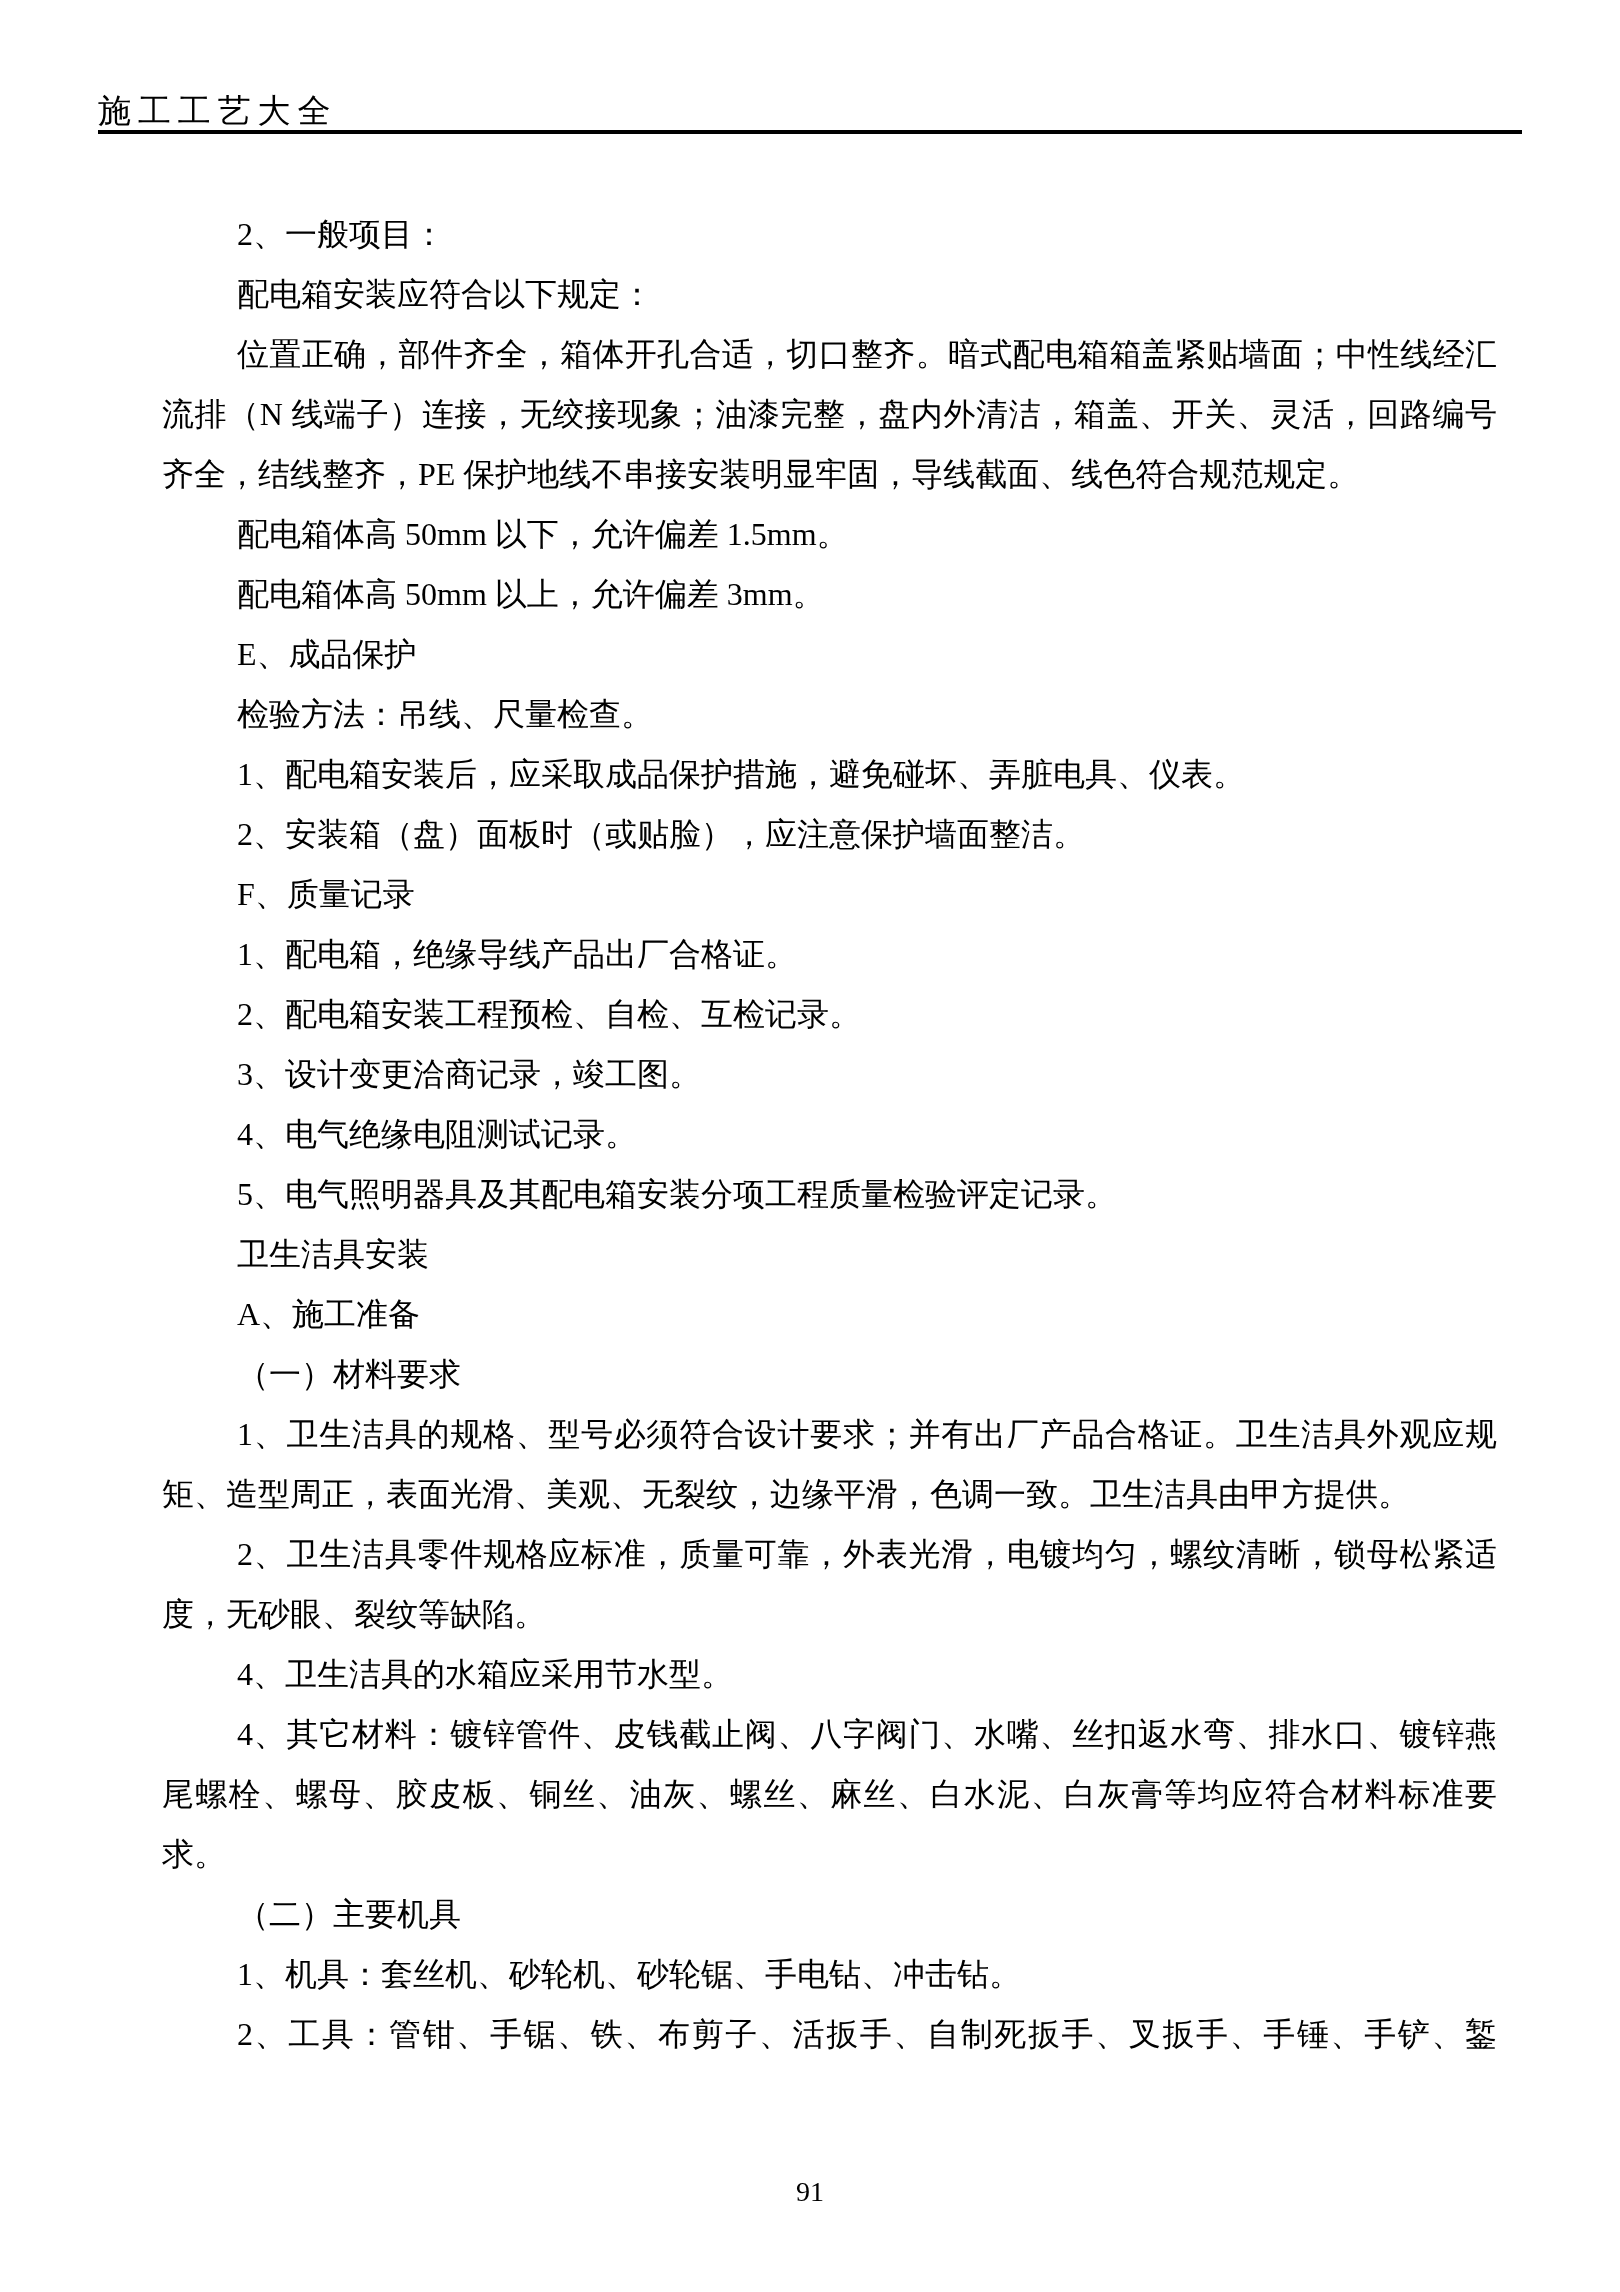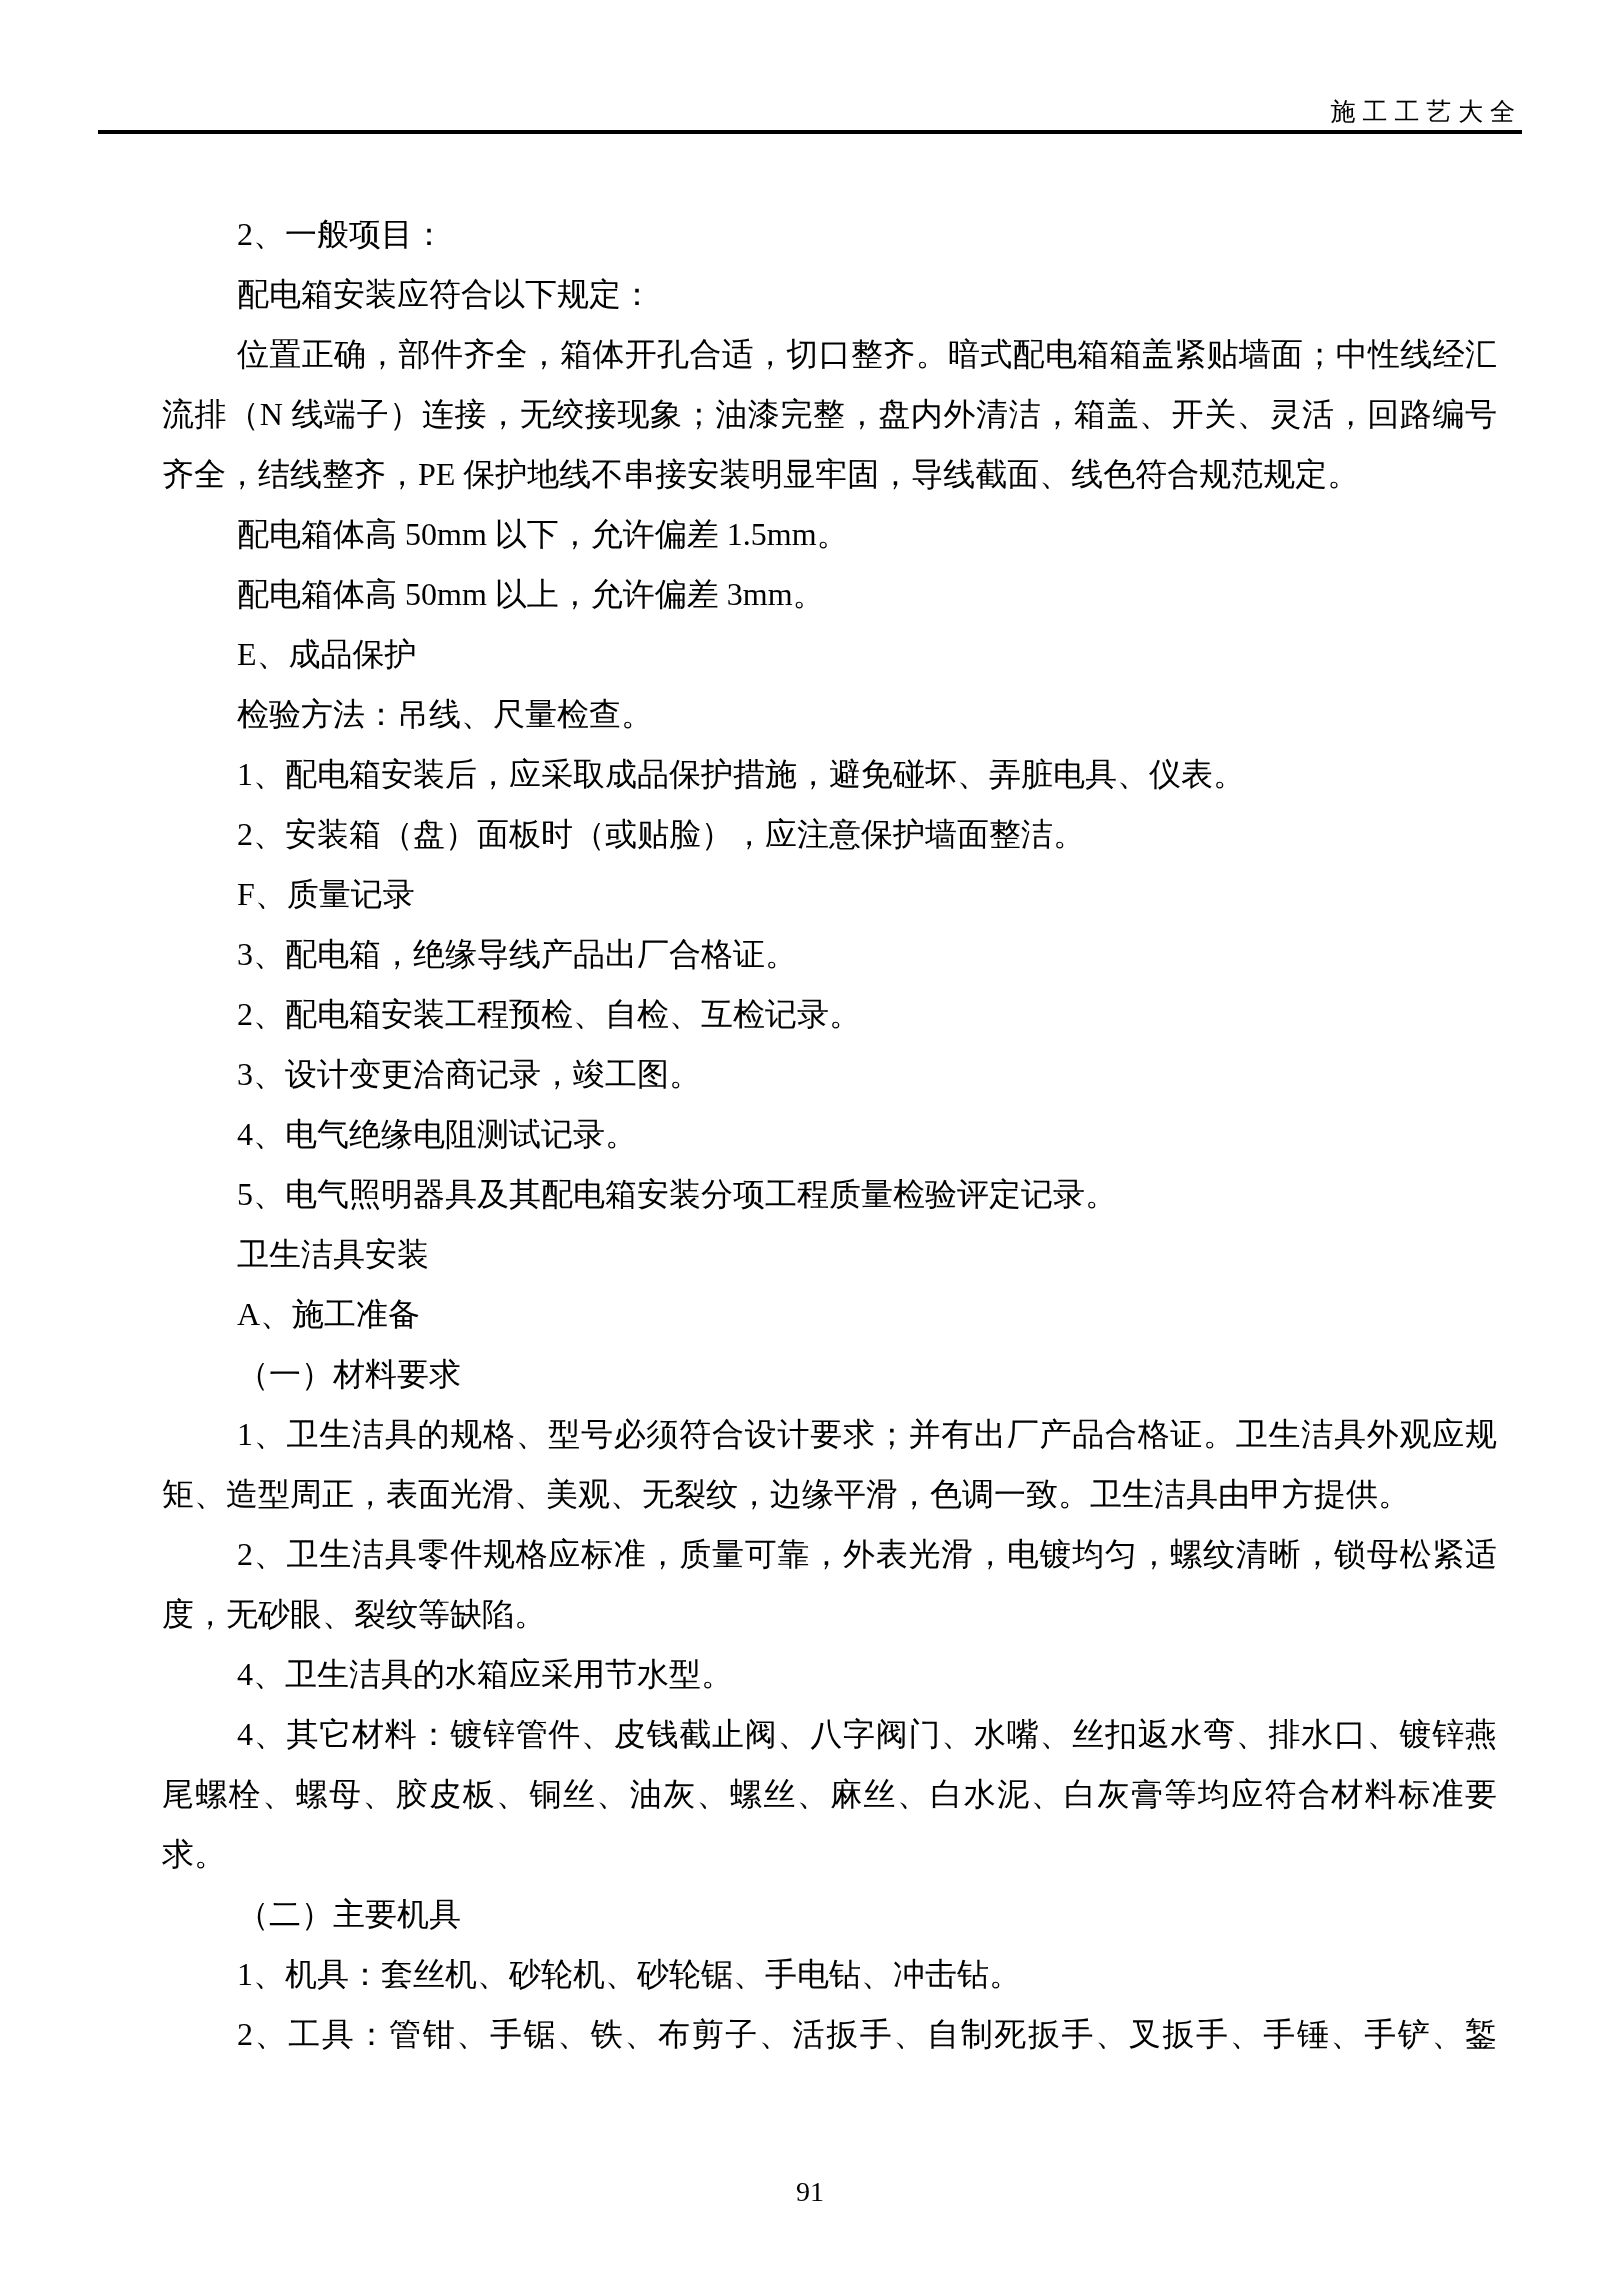--- a/index.html
+++ b/index.html
@@ -16,22 +16,22 @@
     font-family: "Liberation Serif", "DejaVu Serif", serif;
     overflow: hidden;
   }
   .doc-title {
     position: absolute;
     top: 90px;
     left: 98px;
     width: 1424px;
     height: 43px;
     line-height: 43px;
-    text-align: right;
-    font-size: 25px;
+    text-align: left;
+    font-size: 33px;
     letter-spacing: 6.9px;
     color: #000000;
   }
   .header-rule {
     position: absolute;
     top: 130px;
     left: 98px;
     width: 1424px;
     height: 3.9px;
     background: #000000;
@@ -79,21 +79,21 @@
     <p>2、一般项目：</p>
     <p>配电箱安装应符合以下规定：</p>
     <p>位置正确，部件齐全，箱体开孔合适，切口整齐。暗式配电箱箱盖紧贴墙面；中性线经汇流排（N 线端子）连接，无绞接现象；油漆完整，盘内外清洁，箱盖、开关、灵活，回路编号齐全，结线整齐，PE 保护地线不串接安装明显牢固，导线截面、线色符合规范规定。</p>
     <p>配电箱体高 50mm 以下，允许偏差 1.5mm。</p>
     <p>配电箱体高 50mm 以上，允许偏差 3mm。</p>
     <p>E、成品保护</p>
     <p>检验方法：吊线、尺量检查。</p>
     <p>1、配电箱安装后，应采取成品保护措施，避免碰坏、弄脏电具、仪表。</p>
     <p>2、安装箱（盘）面板时（或贴脸），应注意保护墙面整洁。</p>
     <p>F、质量记录</p>
-    <p>3、配电箱，绝缘导线产品出厂合格证。</p>
+    <p>1、配电箱，绝缘导线产品出厂合格证。</p>
     <p>2、配电箱安装工程预检、自检、互检记录。</p>
     <p>3、设计变更洽商记录，竣工图。</p>
     <p>4、电气绝缘电阻测试记录。</p>
     <p>5、电气照明器具及其配电箱安装分项工程质量检验评定记录。</p>
     <p>卫生洁具安装</p>
     <p>A、施工准备</p>
     <p>（一）材料要求</p>
     <p>1、卫生洁具的规格、型号必须符合设计要求；并有出厂产品合格证。卫生洁具外观应规矩、造型周正，表面光滑、美观、无裂纹，边缘平滑，色调一致。卫生洁具由甲方提供。</p>
     <p>2、卫生洁具零件规格应标准，质量可靠，外表光滑，电镀均匀，螺纹清晰，锁母松紧适度，无砂眼、裂纹等缺陷。</p>
     <p>4、卫生洁具的水箱应采用节水型。</p>

